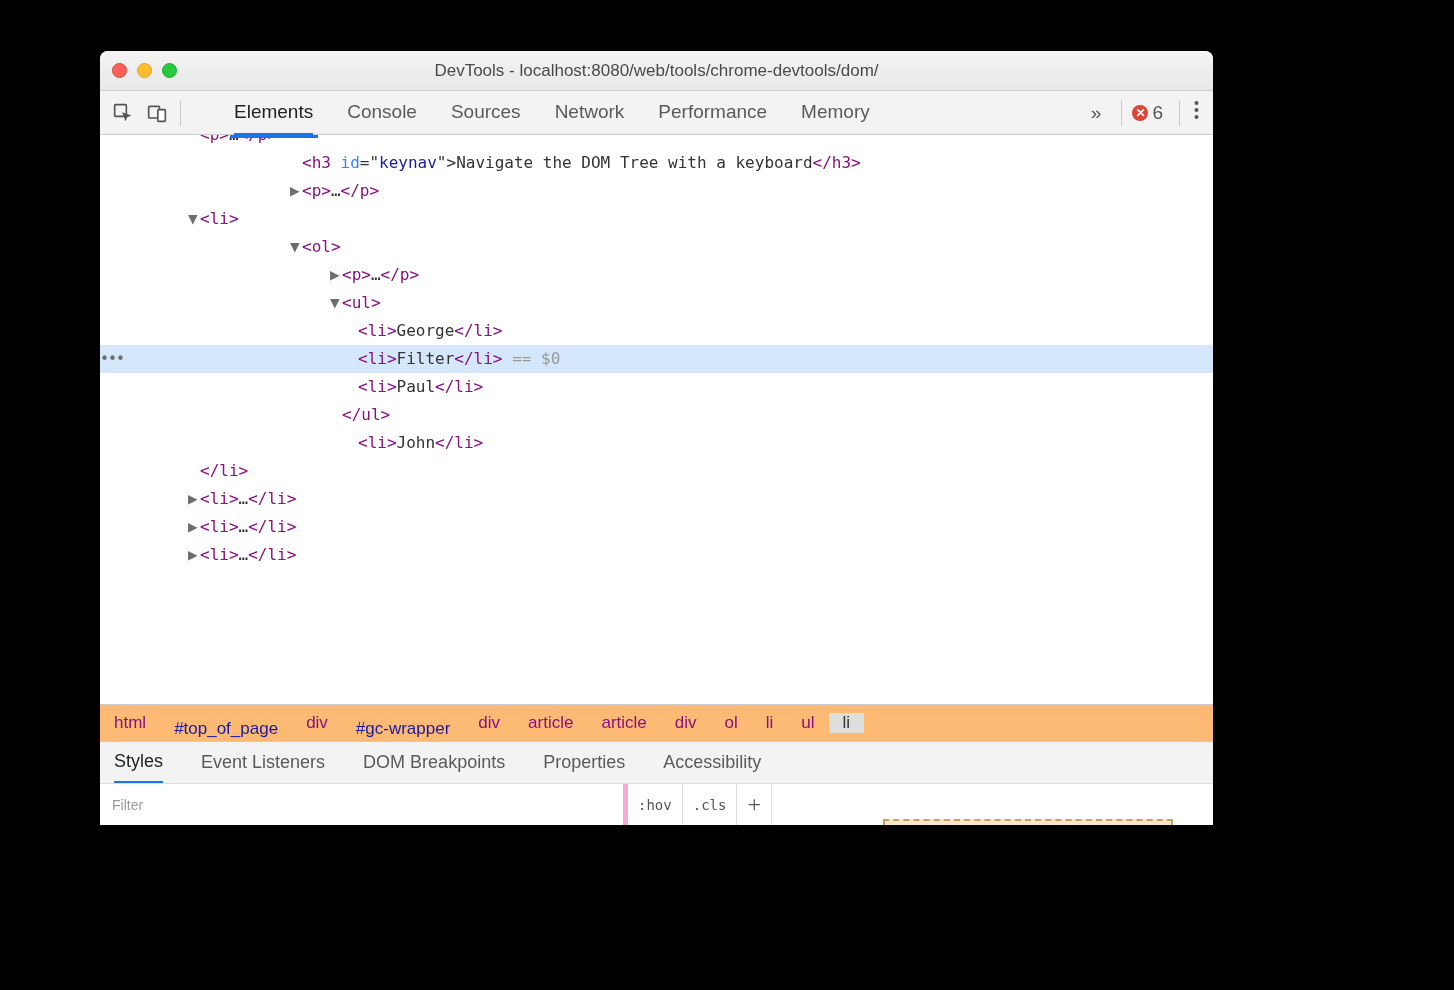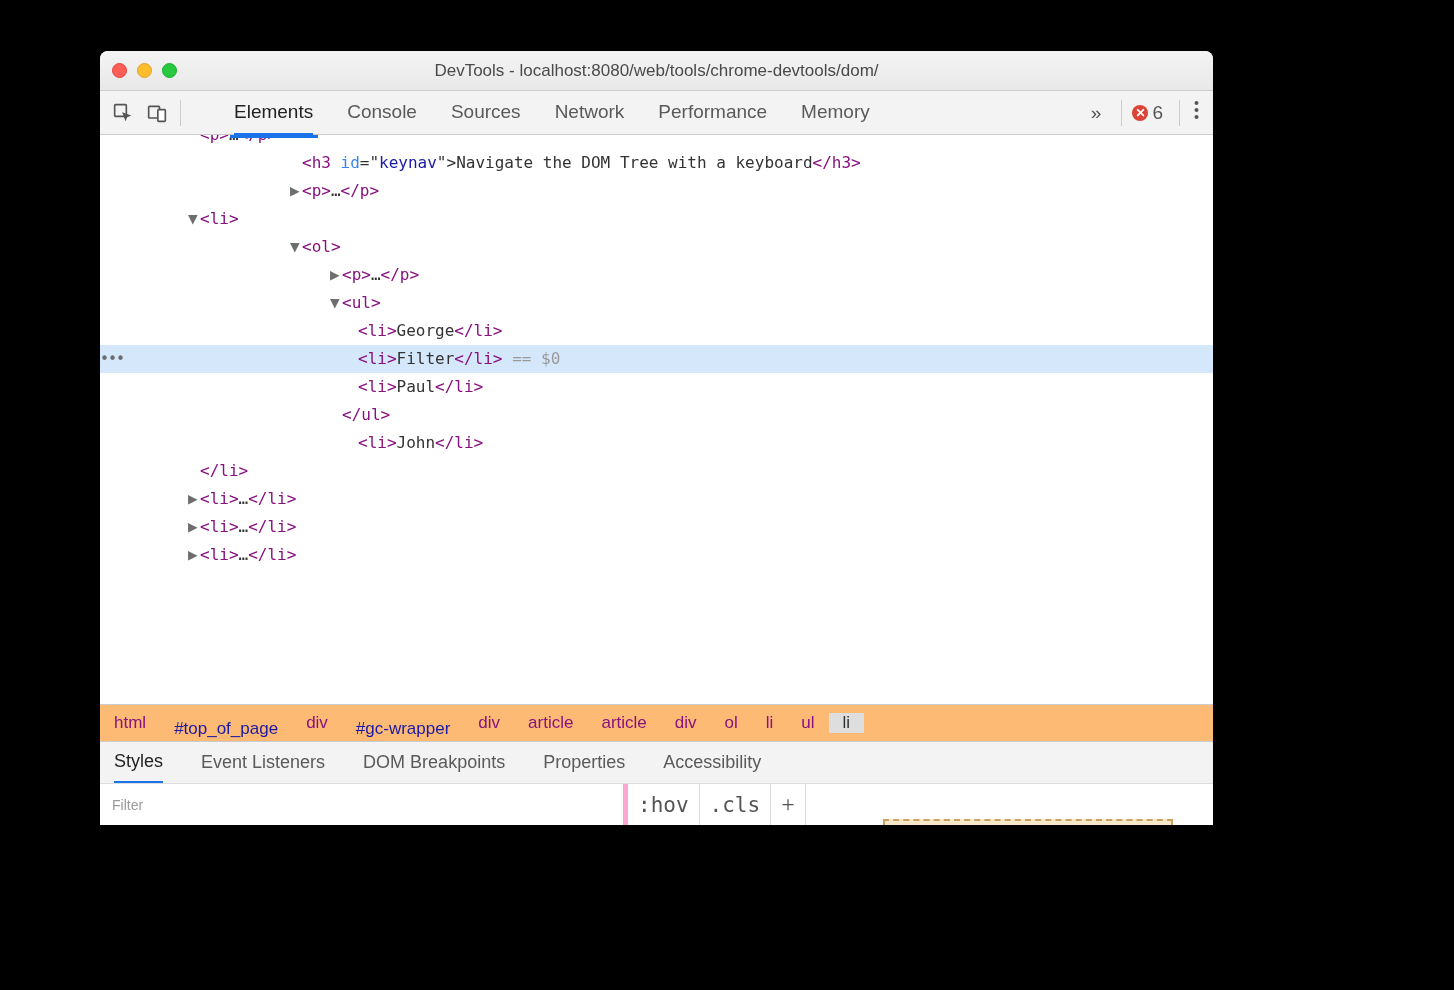--- a/index.html
+++ b/index.html
@@ -135,21 +135,21 @@
     padding: 0 12px;
     font-size: 14px;
     color: #333;
     outline: none;
   }
   .filterinput::placeholder { color: #9a9a9a; }
   .fbtn {
     padding: 0 10px;
     display: flex; align-items: center;
     font-family: Menlo, monospace;
-    font-size: 21px;
+    font-size: 14px;
     color: #555;
     cursor: pointer;
     border-right: 1px solid #ddd;
   }
   .plus { font-size: 24px; font-family: -apple-system; font-weight: 200; border-right: 1px solid #ddd; }
   .boxmodel {
     flex: 1;
     display: flex;
     align-items: flex-end;
     justify-content: flex-end;

